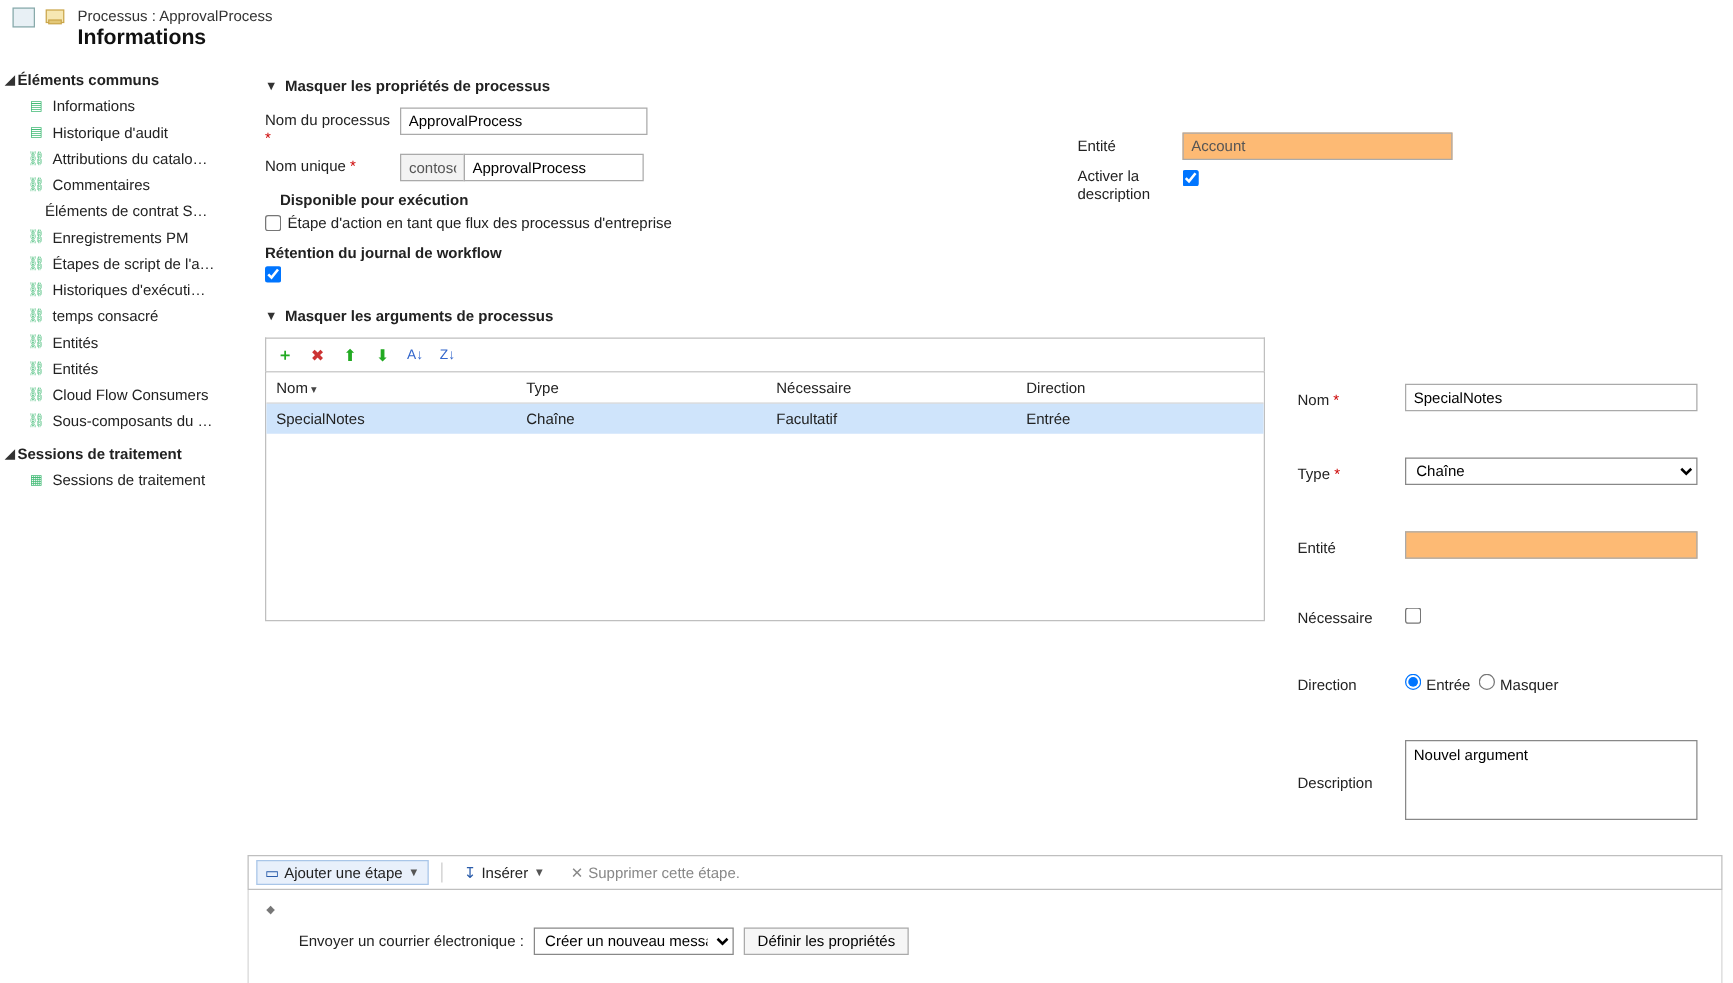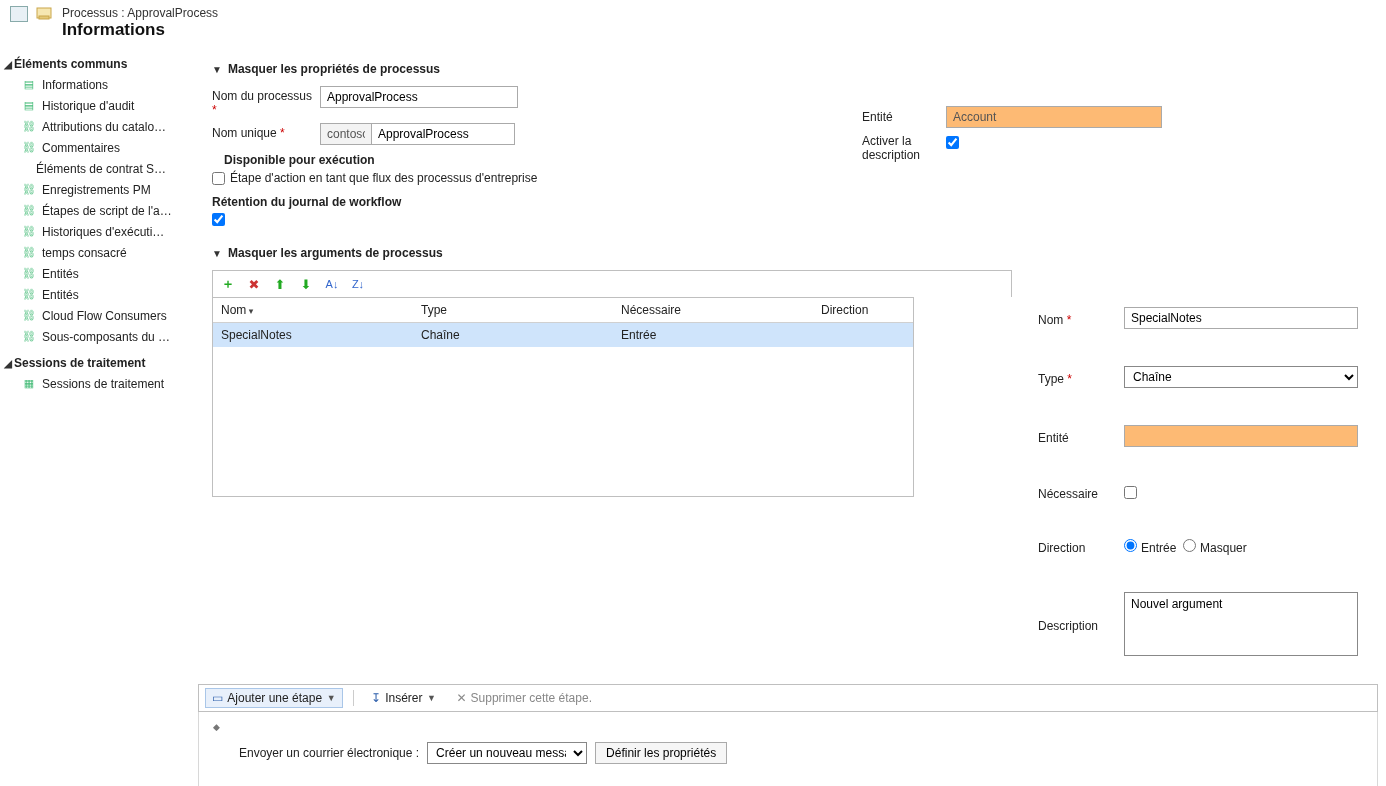--- a/index.html
+++ b/index.html
@@ -42,21 +42,21 @@
 .two-col { display:flex; gap: 30px; }
 .left-col { width: 620px; }
 .right-col { flex:1; padding-top:2px; }
 .prop-row { display:flex; align-items:center; margin-bottom: 6px; }
 .prop-row .plabel { width: 84px; font-size:12px; }
 .pfield { border:1px solid #aaa; padding:3px 6px; font-size:12px; background:#fff; width: 216px; }
 .pfield.ro { background:#fdba74; color:#555; }
 
 .args-toolbar { border:1px solid #bfbfbf; border-bottom:none; padding:4px 6px; display:flex; gap:8px; align-items:center; width: 800px; background:#fff;}
 .tbtn { width:18px; height:18px; display:inline-flex; align-items:center; justify-content:center; font-size:13px; cursor:pointer;}
-.grid { border:1px solid #bfbfbf; width:702px; height: 200px; overflow:auto; }
+.grid { border:1px solid #bfbfbf; width:800px; height: 200px; overflow:auto; }
 .ghdr { display:flex; background:#fff; border-bottom:1px solid #d0d0d0; font-size:12px; color:#222;}
 .gcell { padding:5px 8px; }
 .c-name { width: 200px; }
 .c-type { width: 200px; }
 .c-req { width: 200px; }
 .c-dir { flex:1; }
 .grow { display:flex; font-size:12px; }
 .grow.sel { background:#cfe4fb; }
 
 .args-props { width: 320px; }
@@ -244,20 +244,21 @@
               <div class="grid">
                 <div class="ghdr">
                   <div class="gcell c-name"><span>Nom</span><span class="small-caret"> ▾</span></div>
                   <div class="gcell c-type">Type</div>
                   <div class="gcell c-req">Nécessaire</div>
                   <div class="gcell c-dir">Direction</div>
                 </div>
                 <div class="grow sel">
                   <div class="gcell c-name">SpecialNotes</div>
                   <div class="gcell c-type">Chaîne</div>
+                  <div class="gcell c-req">Facultatif</div>
                   <div class="gcell c-dir">Entrée</div>
                 </div>
               </div>
             </div>
 
             <div class="args-props">
               <div class="aprow">
                 <div class="aplabel"><span>Nom</span> <span class="req">*</span></div>
                 <input class="pfield" style="width: 234px;" value="SpecialNotes">
               </div>

